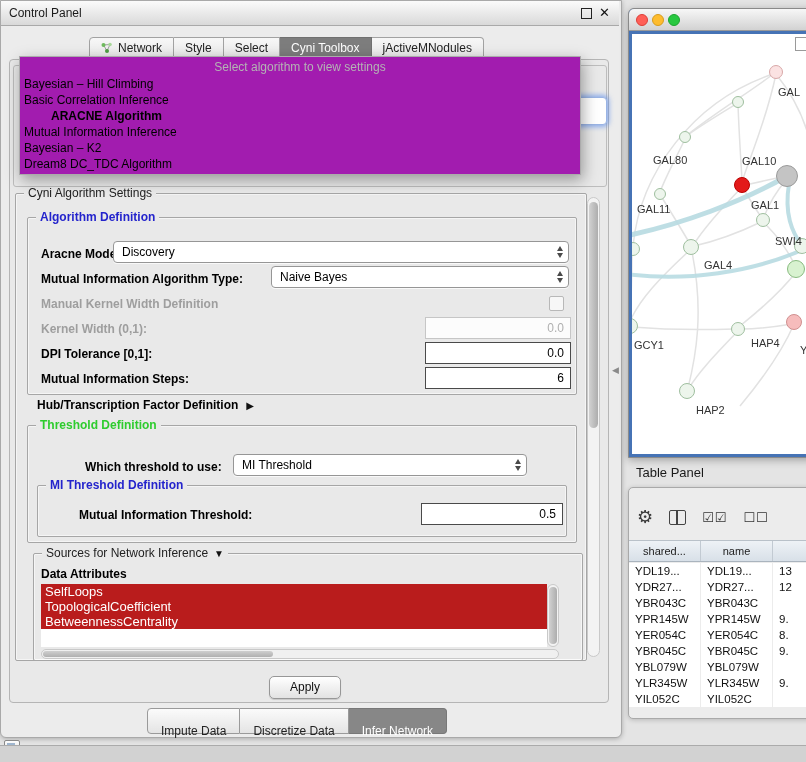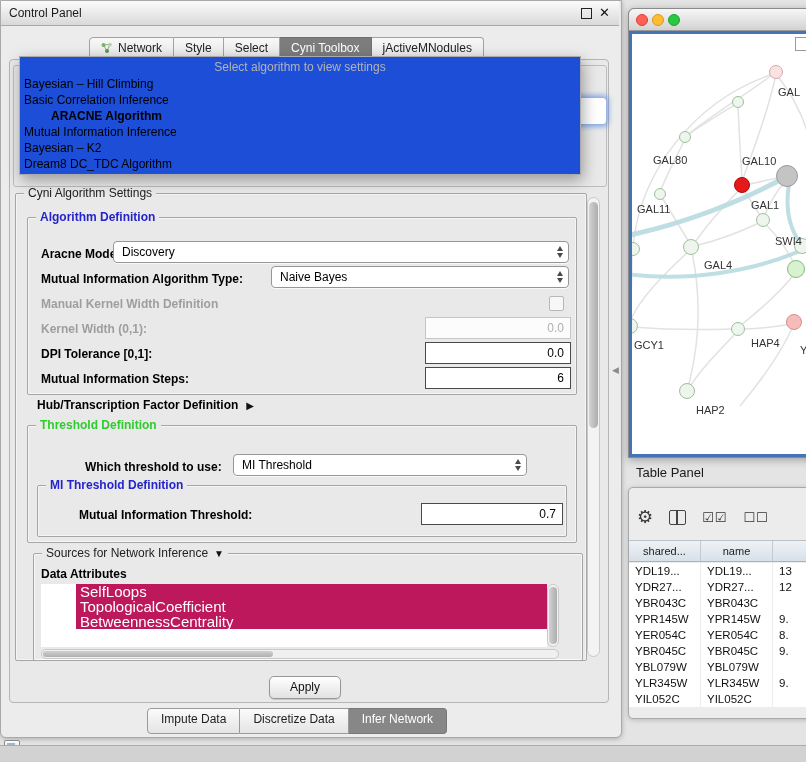--- a/index.html
+++ b/index.html
@@ -55,38 +55,38 @@
   .checkbox{position:absolute;width:13px;height:13px;border:1px solid #b8b8b8;background:#f7f7f7;border-radius:2px;}
 
   
   .sb-track-v{position:absolute;background:#f3f3f3;border:1px solid #c9c9c9;border-radius:7px;box-sizing:border-box;}
   .sb-thumb-v{position:absolute;background:linear-gradient(90deg,#d2d2d2,#adadad);border-radius:5px;}
   .sb-track-h{position:absolute;background:#f0f0f0;border:1px solid #c9c9c9;border-radius:6px;box-sizing:border-box;}
   .sb-thumb-h{position:absolute;background:linear-gradient(#cfcfcf,#b0b0b0);border-radius:4px;}
 
   
   .attr-list{position:absolute;background:#fff;overflow:hidden;}
-  .attr-item{height:15px;line-height:15px;font-size:15px;color:#fff;background:#be185d;padding-left:4px;margin-left:35px;}
+  .attr-item{height:15px;line-height:15px;font-size:13px;color:#fff;background:#b91c1c;padding-left:4px;}
 
   .collapse-row{position:absolute;display:flex;align-items:center;gap:8px;}
   .collapse-icon{font-size:10px;color:#111;}
 
   .apply-btn{position:absolute;left:268px;top:675px;width:70px;height:21px;border:1px solid #979797;border-radius:5px;
       background:linear-gradient(#ffffff,#e2e2e2);font-size:12px;color:#111;text-align:center;line-height:21px;
       box-shadow:0 1px 1px rgba(0,0,0,.15);}
 
   .btabs{position:absolute;left:146px;top:707px;display:flex;}
-  .btab{padding:0 13px;height:26px;line-height:21px;font-size:12px;color:#222;
+  .btab{padding:12px 13px;height:26px;line-height:21px;font-size:12px;color:#222;
       background:linear-gradient(#fbfbfb,#e4e4e4);border:1px solid #9a9a9a;border-left:none;box-sizing:border-box;}
   .btab:first-child{border-left:1px solid #9a9a9a;border-radius:4px 0 0 4px;}
   .btab:last-child{border-radius:0 4px 4px 0;}
   .btab.selected{background:#878787;color:#fff;border-color:#787878;}
 
   
-  .popup{position:absolute;left:18px;top:55px;width:560px;background:#1d4ed8;border:1px solid #ababab;
+  .popup{position:absolute;left:18px;top:55px;width:560px;background:#a21caf;border:1px solid #ababab;
       box-shadow:2px 5px 14px rgba(0,0,0,.35);z-index:60;padding:2px 0;}
   .popup-placeholder{height:17px;line-height:17px;text-align:center;color:#b4b4b4;font-size:12px;}
   .popup-item{height:16px;line-height:16px;padding-left:4px;font-size:12px;color:#000;white-space:nowrap;}
   .popup-item.selected{font-weight:700;padding-left:31px;}
 
   
   .net-win{position:absolute;left:628px;top:8px;width:192px;height:448px;border:1px solid #8a8a8a;
       border-radius:6px 6px 0 0;background:#4673b5;box-shadow:0 2px 8px rgba(0,0,0,.3);}
   .net-title{position:absolute;left:0;top:0;width:100%;height:22px;background:linear-gradient(#f7f7f7,#d2d2d2);
       border-radius:5px 5px 0 0;border-bottom:1px solid #9a9a9a;box-sizing:border-box;}
@@ -227,21 +227,21 @@
     <span class="arrows">
         <span class="tri-up"></span>
         <span class="tri-down"></span>
       </span>
   </div>
 
   <div class="group" style="left:36px;top:484px;width:528px;height:50px;">
     <span class="legend t-blue">MI Threshold Definition</span>
   </div>
   <span class="lbl" style="left:46px;top:507px;padding-left:32px;">Mutual Information Threshold:</span>
-  <div class="field" style="left:420px;top:502px;width:128px;">0.7</div>
+  <div class="field" style="left:420px;top:502px;width:128px;">0.5</div>
 
   <div class="group" style="left:32px;top:552px;width:548px;height:106px;">
     <span class="legend" style="display:flex;gap:6px;align-items:center;">
       <span>Sources for Network Inference</span>
       <span class="collapse-icon">▼</span>
     </span>
   </div>
   <span class="lbl" style="left:40px;top:566px;">Data Attributes</span>
   <div id="attr-list" class="attr-list" style="left:40px;top:583px;width:506px;height:63px;">
       <div class="attr-item">SelfLoops</div>

